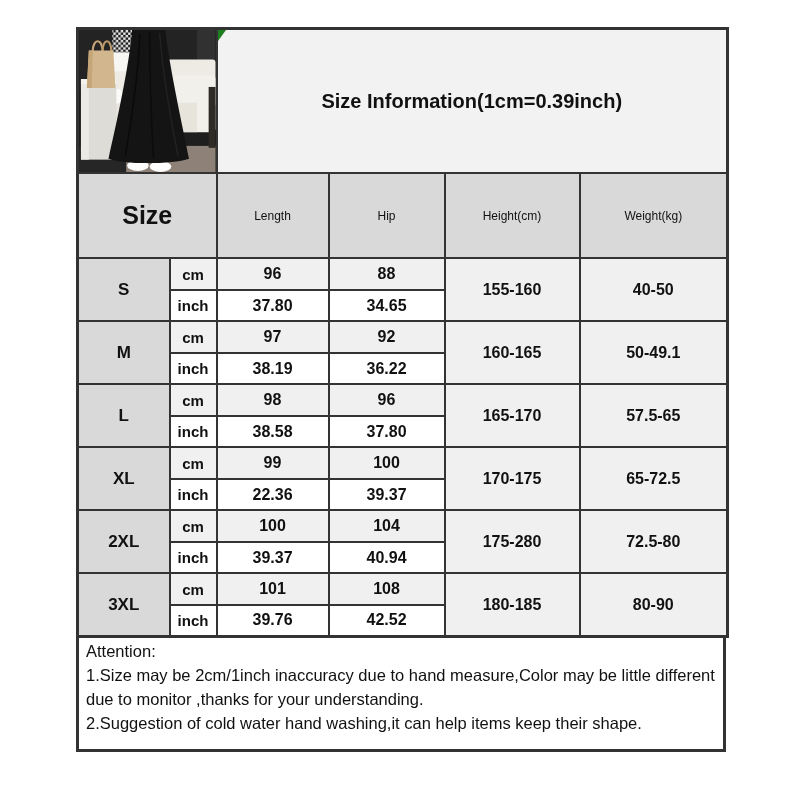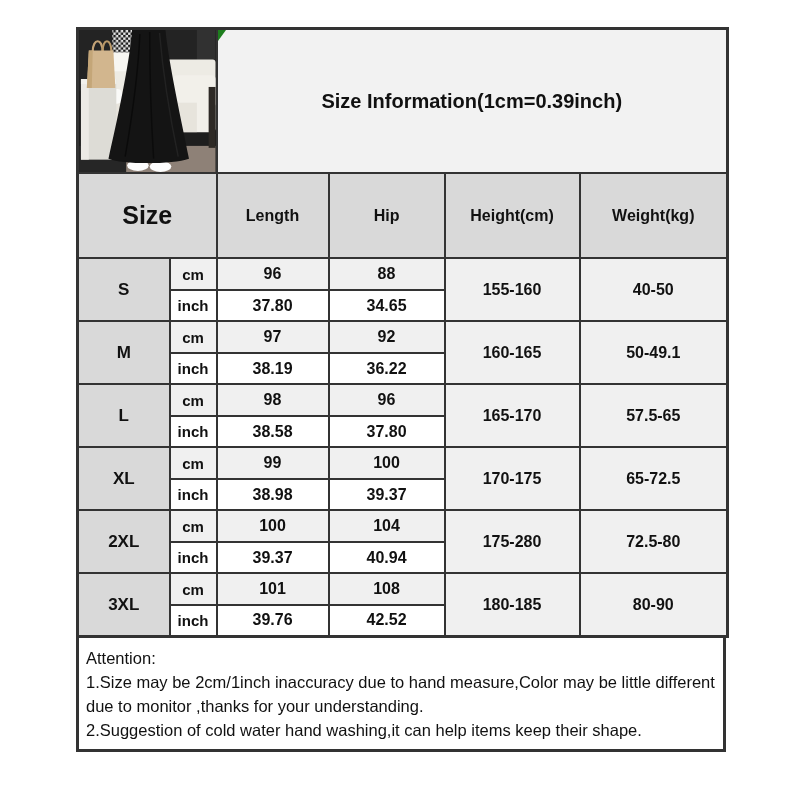--- a/index.html
+++ b/index.html
@@ -21,29 +21,29 @@
     overflow:hidden;}
   tr.row-media{height:140px;}
   tr.row-head{height:85px;}
   tr.sub{height:31.5px;}
   td.photo-cell{padding:0;background:#1e1e1e;}
   td.title-cell{background:var(--title-gray);position:relative;}
   .chart-title{font-size:20px;font-weight:bold;letter-spacing:0;}
   .corner-marker{position:absolute;left:0;top:0;width:0;height:0;
     border-top:11px solid var(--marker-green);border-right:8px solid transparent;}
   td.size-head{background:var(--header-gray);font-size:25px;font-weight:bold;}
-  td.col-head{background:var(--header-gray);font-size:16px;font-weight:bold;}
+  td.col-head{background:var(--header-gray);font-size:12px;font-weight:normal;}
   td.size-label{background:var(--header-gray);font-size:17px;font-weight:bold;}
   td.unit{font-size:15px;font-weight:bold;}
   td.val{font-size:16px;font-weight:bold;}
   td.merged{background:var(--light-gray);font-size:16px;font-weight:bold;}
   tr.r-cm td.unit, tr.r-cm td.val{background:var(--light-gray);}
   tr.r-inch td.unit, tr.r-inch td.val{background:#ffffff;}
   .attention{width:650px;border:3px solid var(--border);margin-top:-3px;
-    height:117px;padding:8px 7px;background:#ffffff;}
+    height:117px;padding:1px 7px;background:#ffffff;}
   .attention .line{font-size:16.5px;line-height:24px;font-weight:normal;
     white-space:nowrap;}
   .photo-svg{display:block;width:100%;height:100%;}
 </style>
 </head>
 <body>
 
 <div class="sheet">
   <table>
     <colgroup>
@@ -168,21 +168,21 @@
     <tr class="sub r-cm">
       <td class="size-label" rowspan="2">XL</td>
       <td class="unit">cm</td>
       <td class="val">99</td>
       <td class="val">100</td>
       <td class="merged" rowspan="2">170-175</td>
       <td class="merged" rowspan="2">65-72.5</td>
     </tr>
     <tr class="sub r-inch">
       <td class="unit">inch</td>
-      <td class="val">38.98</td>
+      <td class="val">22.36</td>
       <td class="val">39.37</td>
     </tr>
 
     <tr class="sub r-cm">
       <td class="size-label" rowspan="2">2XL</td>
       <td class="unit">cm</td>
       <td class="val">100</td>
       <td class="val">104</td>
       <td class="merged" rowspan="2">175-280</td>
       <td class="merged" rowspan="2">72.5-80</td>

